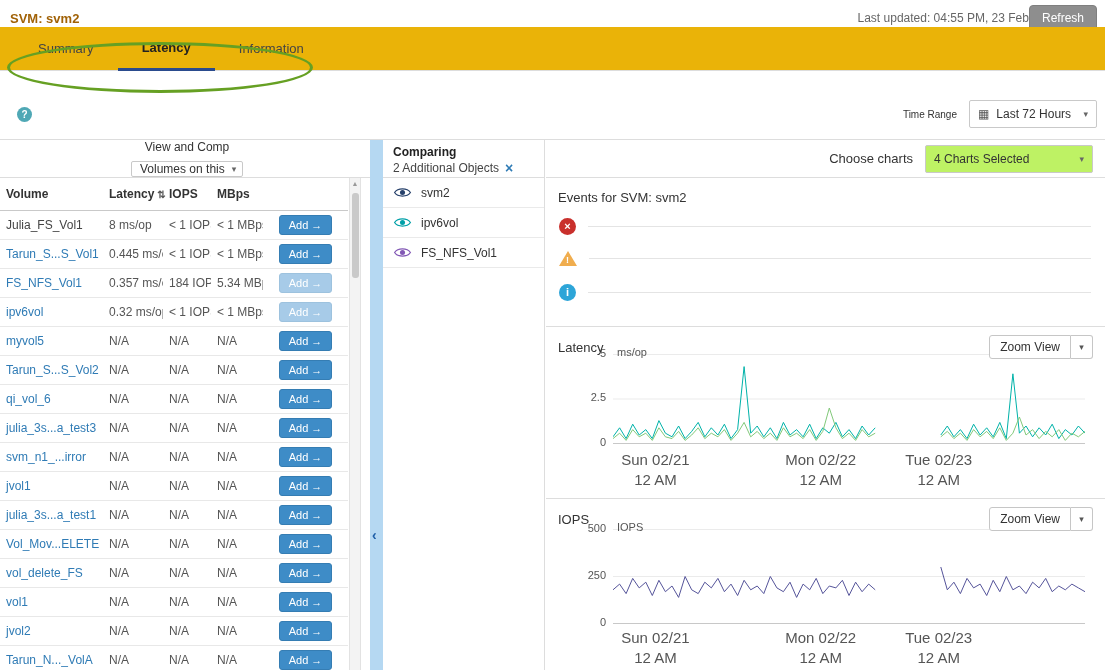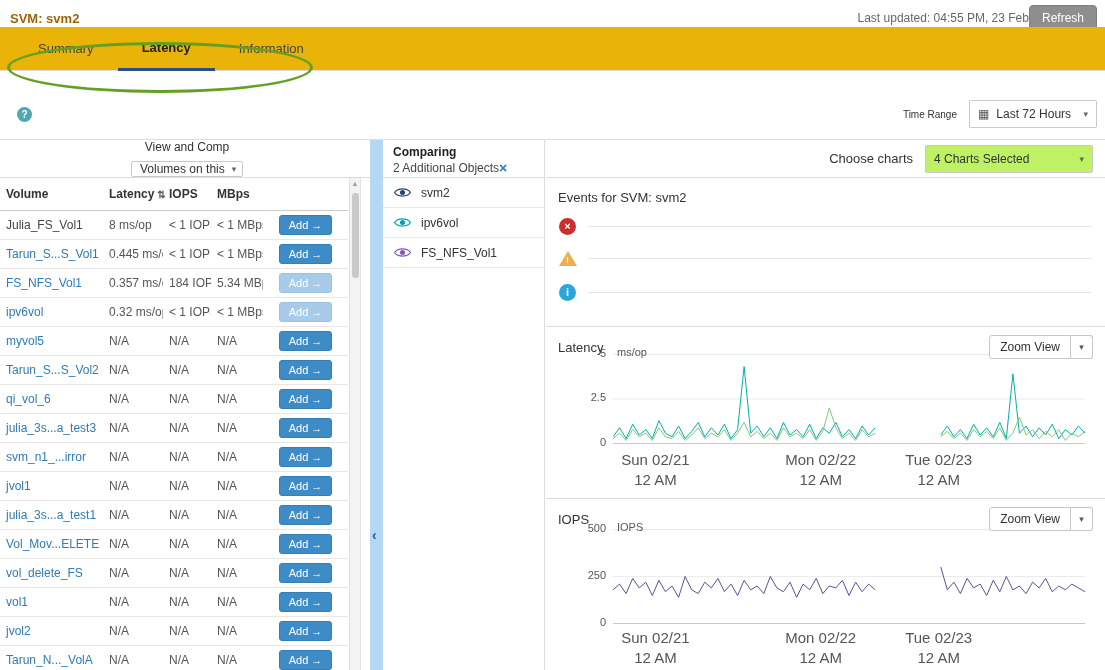--- a/index.html
+++ b/index.html
@@ -68,21 +68,21 @@
   .vscroll .thumb { position:absolute; top:15px; left:2px; width:7px; height:85px; background:#c9c9c9; border-radius:3px; }
 
   
   .collapse { position:absolute; left:370px; top:0; width:13px; bottom:0; background:#b5d8f2; cursor:pointer; }
   .collapse span { position:absolute; top:73%; left:2px; color:#1f5fa8; font-size:14px; font-weight:bold; }
 
   
   .comparing { position:absolute; left:383px; top:0; width:162px; bottom:0; border-right:1px solid #ddd; background:#fff; }
   .cmp-head { height:38px; padding:5px 10px; border-bottom:1px solid #ddd; }
   .cmp-title { font-weight:bold; font-size:12px; color:#222; }
-  .cmp-sub { margin-top:2px; font-size:12px; color:#444; display:flex; align-items:center; white-space:nowrap; }
+  .cmp-sub { margin-top:2px; font-size:12px; color:#444; display:flex; align-items:center; gap:6px; white-space:nowrap; }
   .cmp-clear { color:#2f7bb5; font-weight:bold; font-size:14px; cursor:pointer; line-height:1; }
   .cmp-item { display:flex; align-items:center; gap:9px; height:30px; padding:0 10px;
               border-bottom:1px solid #eaeaea; cursor:pointer; }
   .cmp-name { font-size:12px; color:#333; }
 
   
   .charts { position:absolute; left:546px; top:0; right:0; bottom:0; }
   .charts-toolbar { height:38px; border-bottom:1px solid #ddd; display:flex; align-items:center;
                     justify-content:flex-end; gap:12px; padding-right:12px; }
   .choose-label { font-size:13px; color:#333; }

